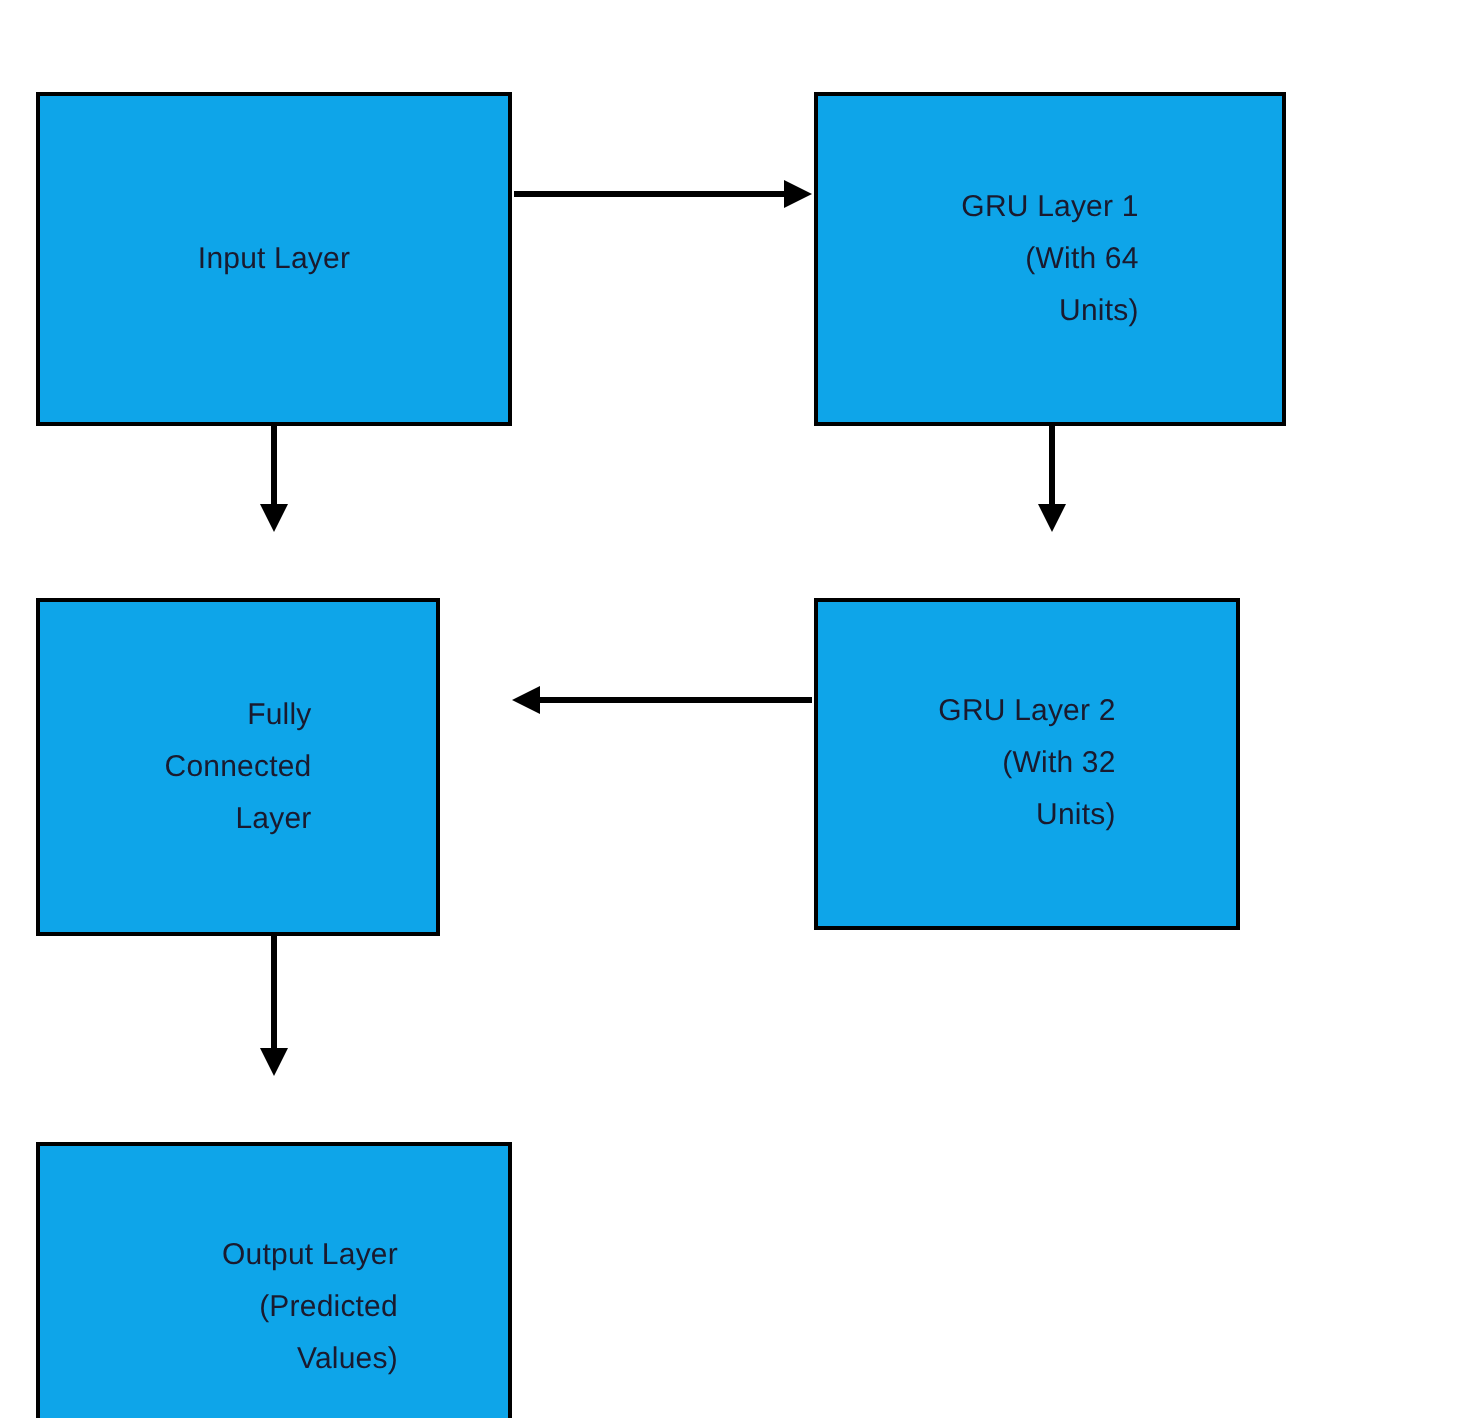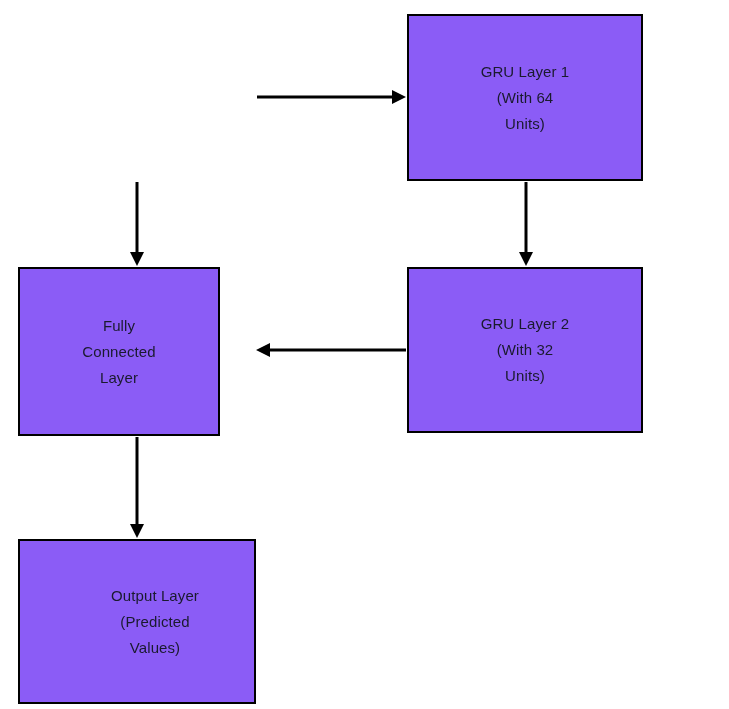--- a/index.html
+++ b/index.html
@@ -14,37 +14,38 @@
     position: relative;
     width: 729px;
     height: 709px;
     background: #ffffff;
     overflow: hidden;
   }
   .node {
     position: absolute;
     box-sizing: border-box;
     border: 2px solid #000000;
-    background: #8b5cf6;
+    background: #0ea5e9;
     display: flex;
     align-items: center;
     justify-content: center;
-    text-align: center;
+    text-align: right;
+    margin-top: 32px;
   }
   .node-label {
     font-size: 15px;
     line-height: 26px;
     color: #1a1a2e;
     white-space: pre-line;
     letter-spacing: 0.1px;
   }
   #node-input      { left: 18px;  top: 14px;  width: 238px; height: 167px; }
   #node-gru1       { left: 407px; top: 14px;  width: 236px; height: 167px; }
   #node-fc         { left: 18px;  top: 267px; width: 202px; height: 169px; }
-  #node-gru2       { left: 407px; top: 267px; width: 236px; height: 166px; }
+  #node-gru2       { left: 407px; top: 267px; width: 213px; height: 166px; }
   #node-output     { left: 18px;  top: 539px; width: 238px; height: 165px; padding-left: 36px; }
 
   .edge-svg {
     position: absolute;
     left: 0;
     top: 0;
     width: 729px;
     height: 709px;
     pointer-events: none;
   }
@@ -81,20 +82,23 @@
       <line class="edge-line" x1="406" y1="350" x2="265" y2="350"></line>
       <polygon class="edge-head" points="256,350 270,343 270,357"></polygon>
     </g>
 
     <g>
       <line class="edge-line" x1="137" y1="437" x2="137" y2="529"></line>
       <polygon class="edge-head" points="137,538 130,524 144,524"></polygon>
     </g>
   </svg>
 
+  <div class="node" id="node-input">
+    <span class="node-label">Input Layer</span>
+  </div>
 
   <div class="node" id="node-gru1">
     <span class="node-label">GRU Layer 1
 (With 64
 Units)</span>
   </div>
 
   <div class="node" id="node-fc">
     <span class="node-label">Fully
 Connected

